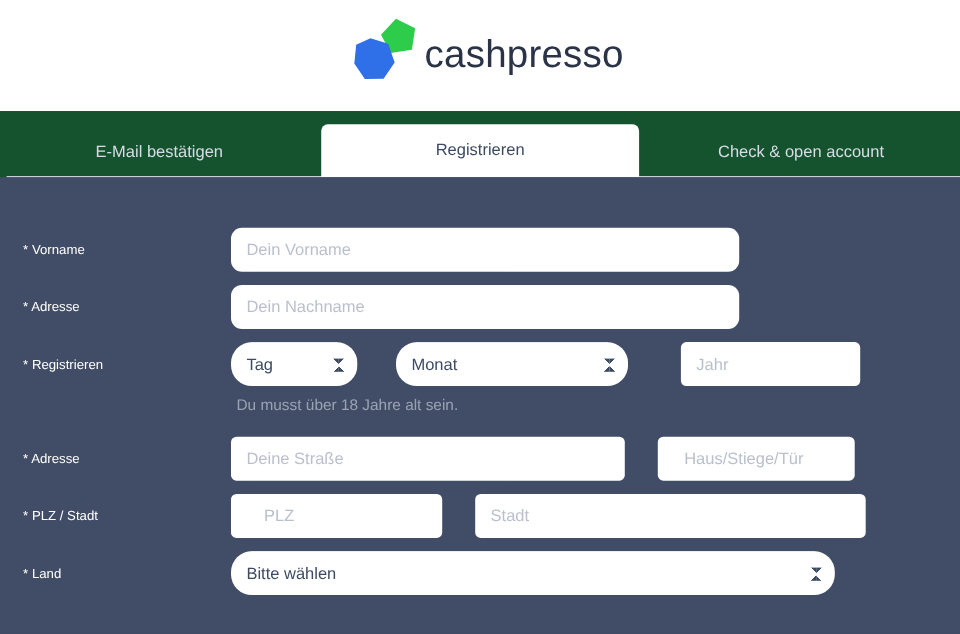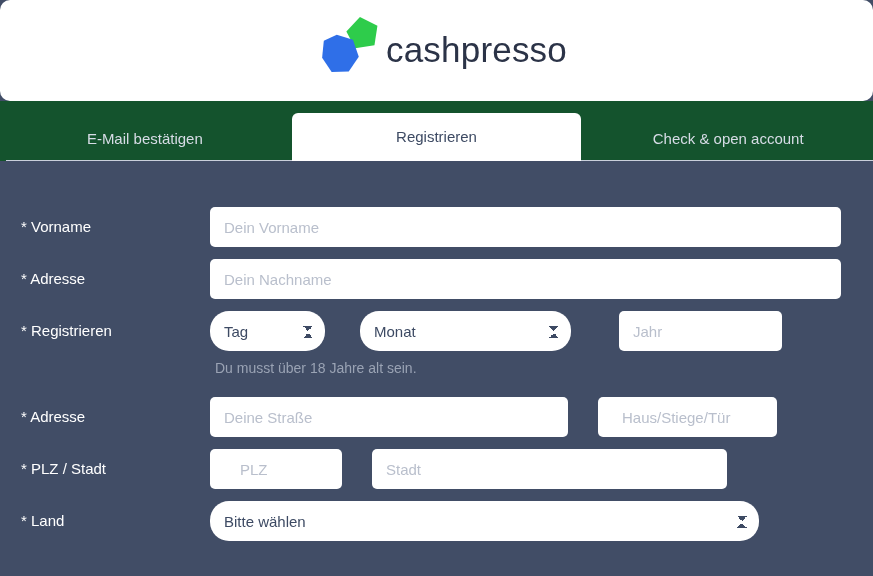--- a/index.html
+++ b/index.html
@@ -16,21 +16,20 @@
   }
 
   
   .header {
     height: 101px;
     background: #ffffff;
     display: flex;
     align-items: center;
     justify-content: center;
     box-sizing: border-box;
-    border-radius: 10px;
   }
   .logo {
     display: flex;
     align-items: center;
     height: 78px;
     margin-left: 8px;
   }
   .logo-mark {
     width: 76px;
     height: 76px;
@@ -100,21 +99,21 @@
   }
   .row {
     display: flex;
     align-items: flex-start;
     margin-bottom: 12px;
     position: relative;
   }
   .label {
     width: 189px;
     flex: 0 0 189px;
-    font-size: 15px;
+    font-size: 12px;
     color: #ffffff;
     line-height: 40px;
     height: 40px;
     white-space: nowrap;
   }
   .fields {
     display: flex;
     align-items: flex-start;
     flex-wrap: wrap;
   }
@@ -147,27 +146,27 @@
       calc(100% - 12px) 15px,
       calc(100% - 12px) 22px,
       calc(100% - 17px) 22px;
     background-size: 5px 5px, 5px 5px, 5px 5px, 5px 5px;
     background-repeat: no-repeat;
     cursor: pointer;
     border-radius: 19px;
   }
 
   
-  .w-name   { width: 631px; }
+  .w-name   { width: 462px; border-radius: 10px; }
   .w-day    { width: 115px; }
   .w-month  { width: 211px; }
   .w-year   { width: 163px; }
   .w-street { width: 358px; }
   .w-house  { width: 179px; padding-left: 24px; }
-  .w-plz    { width: 132px; padding-left: 30px; }
+  .w-plz    { width: 192px; padding-left: 30px; }
   .w-city   { width: 355px; }
   .w-land   { width: 549px; }
 
   .gap-day   { margin-left: 35px; }
   .gap-year  { margin-left: 48px; }
   .gap-house { margin-left: 30px; }
   .gap-city  { margin-left: 30px; }
 
   .hint {
     font-size: 14px;

